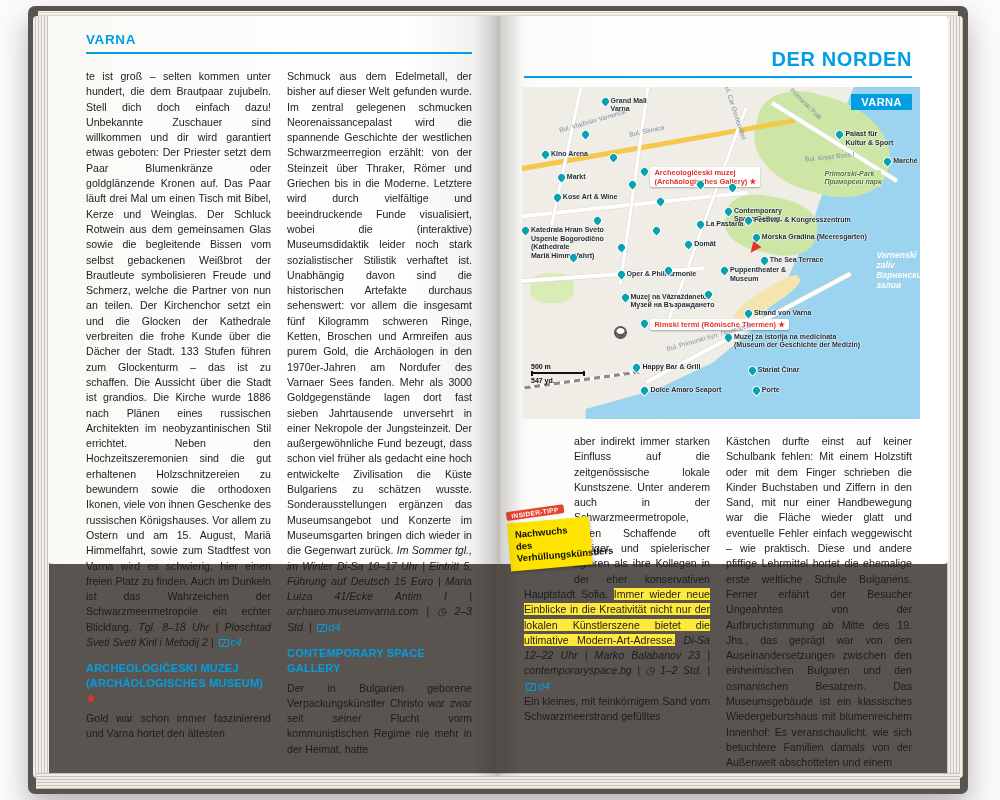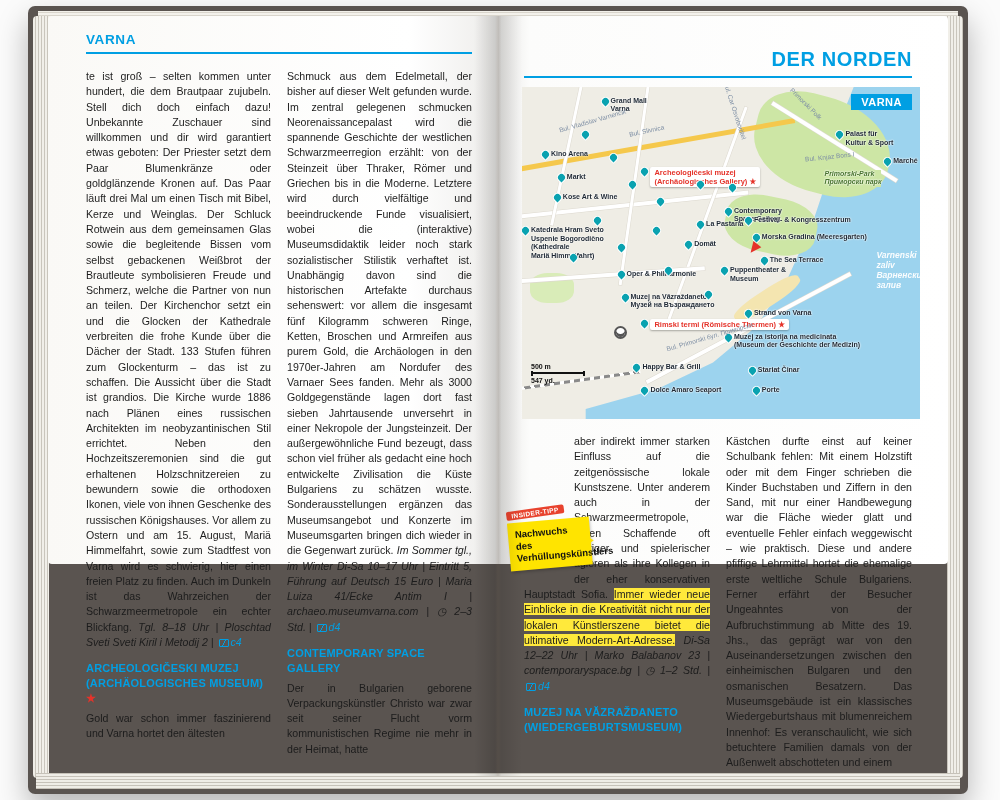--- a/index.html
+++ b/index.html
@@ -329,21 +329,21 @@
       </div>
     </div>
 
     <div class="cols">
       <div class="col">
         <p class="body"><span class="tip-spacer"></span><span>aber indirekt immer starken Einfluss auf die zeitgenössische lokale Kunstszene. Unter anderem auch in der Schwarzmeermetropole, deren Schaffende oft mutiger und spielerischer agieren als ihre Kollegen in der eher konservativen Hauptstadt Sofia.</span> <span class="hl">Immer wieder neue Einblicke in die Kreativität nicht nur der lokalen Künstlerszene bietet die ultimative Modern-Art-Adresse.</span> <span class="it">Di-Sa 12–22 Uhr | Marko Balabanov 23 | contemporaryspace.bg | ◷ 1–2 Std. |</span> <span class="mapicon"></span><span class="mapref it">d4</span></p>
         <div class="insider">
           <span class="insider-tag">INSIDER-TIPP</span>
           <div class="insider-bubble">Nachwuchs des Verhüllungskünstlers</div>
         </div>
-        <h3 class="h">MUZEJ NA VĂZRAŽDANETO (WIEDERGEBURTSMUSEUM)</h3>
+        <p class="body">Ein kleines, mit feinkörnigem Sand vom Schwarzmeerstrand gefülltes</p>
       </div>
       <div class="col">
         <p class="body">Kästchen durfte einst auf keiner Schulbank fehlen: Mit einem Holzstift oder mit dem Finger schrieben die Kinder Buchstaben und Ziffern in den Sand, mit nur einer Handbewegung war die Fläche wieder glatt und eventuelle Fehler einfach weggewischt – wie praktisch. Diese und andere pfiffige Lehrmittel hortet die ehemalige erste weltliche Schule Bulgariens. Ferner erfährt der Besucher Ungeahntes von der Aufbruchstimmung ab Mitte des 19. Jhs., das geprägt war von den Auseinandersetzungen zwischen den einheimischen Bulgaren und den osmanischen Besatzern. Das Museumsgebäude ist ein klassisches Wiedergeburtshaus mit blumenreichem Innenhof: Es veranschaulicht, wie sich betuchtere Familien damals von der Außenwelt abschotteten und einem</p>
       </div>
     </div>
   </div>
 
   <div class="spine"></div>
 </div>
 

